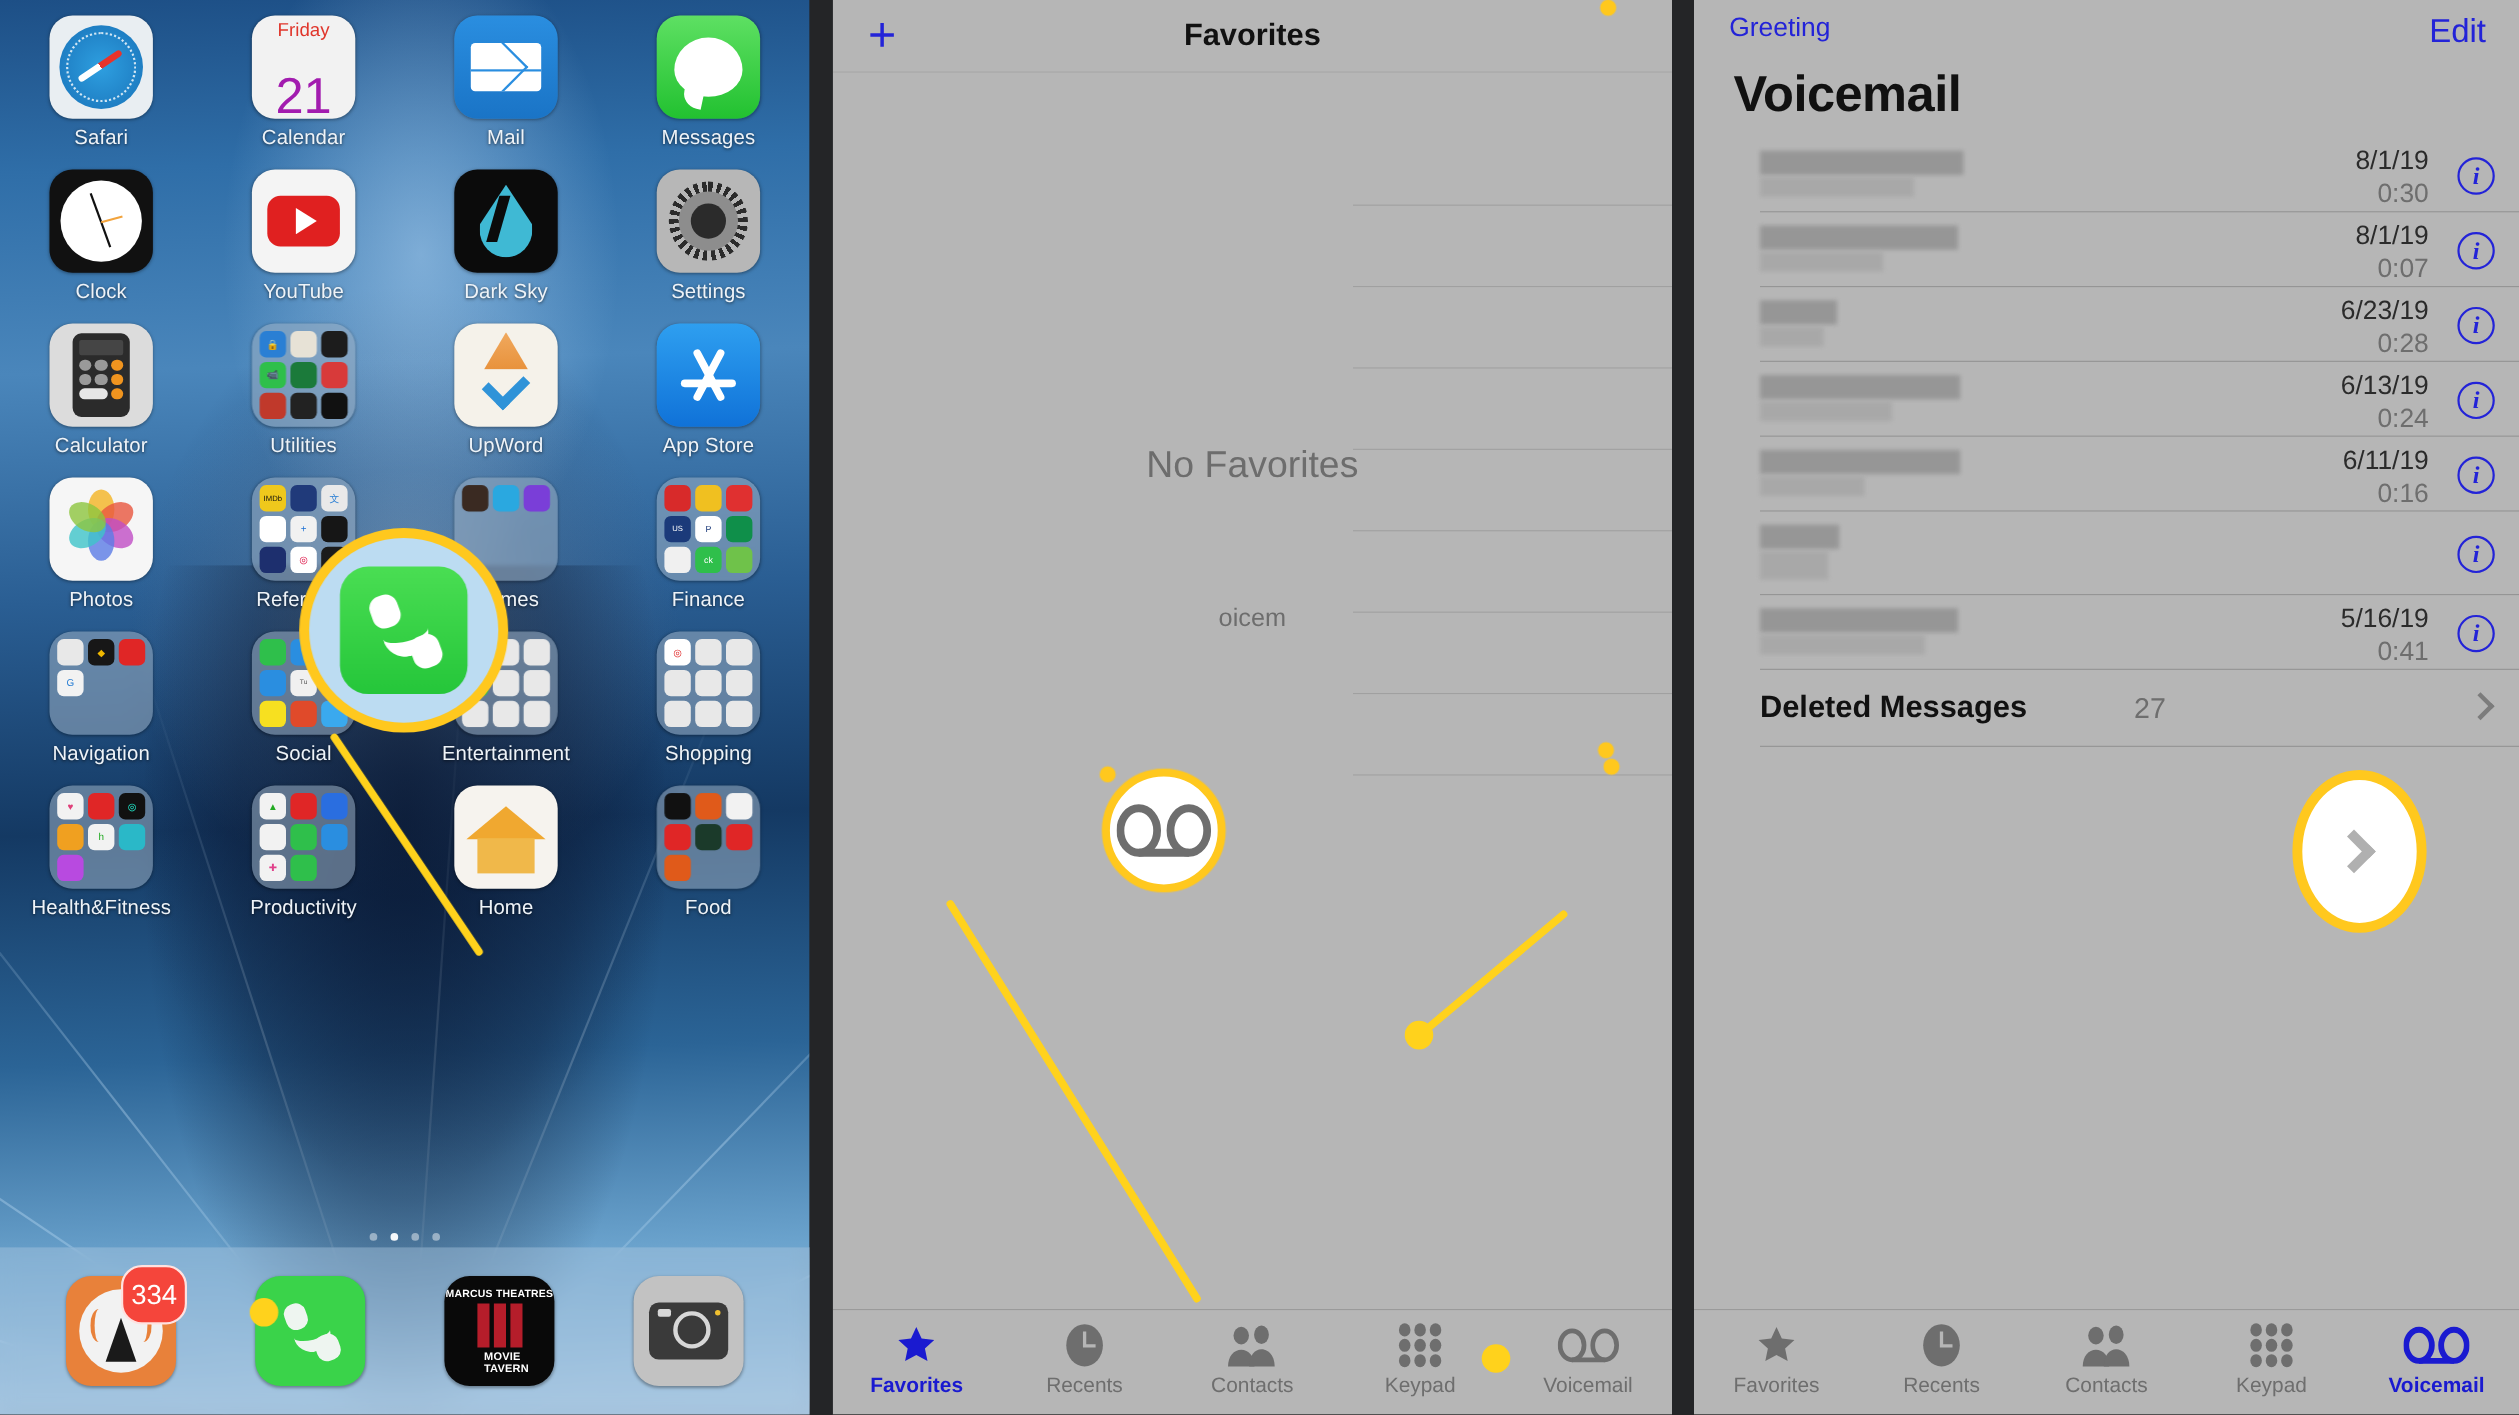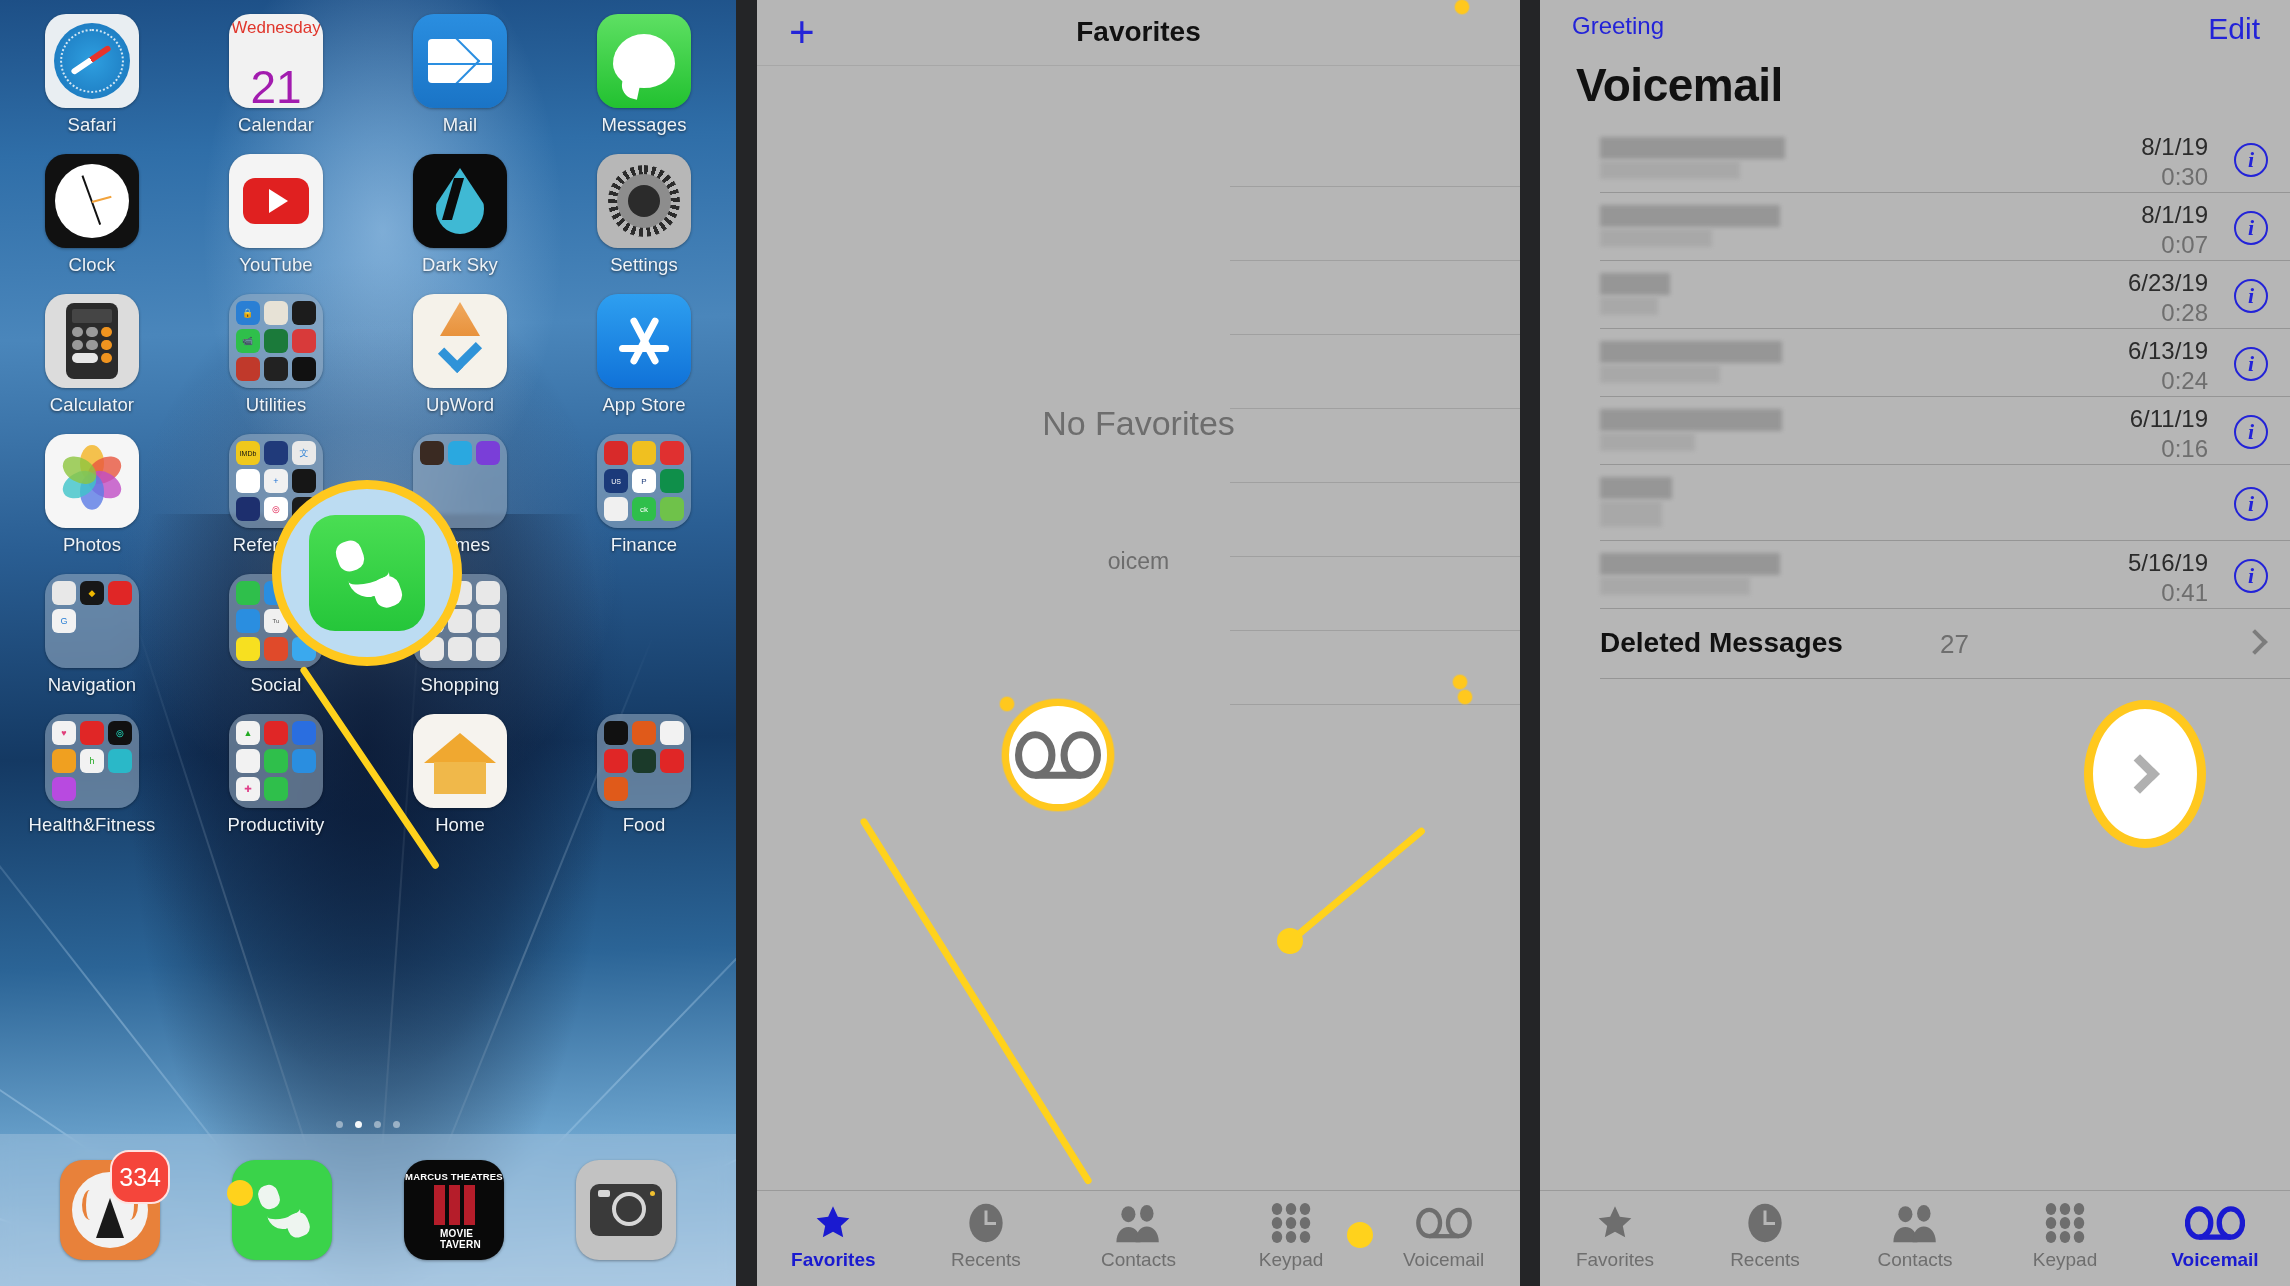--- a/index.html
+++ b/index.html
@@ -153,21 +153,21 @@
           <div class="icon" style="background:#e9eef2;">
             <div style="width:76px;height:76px;border-radius:50%;background:radial-gradient(circle at 50% 50%,#2e9fe0 0%,#1f7fc4 70%,#1a6fae 100%);position:relative;">
               <div style="position:absolute;inset:6px;border-radius:50%;border:2px dotted rgba(255,255,255,.8)"></div>
               <div style="position:absolute;left:14px;top:34px;width:46px;height:6px;background:linear-gradient(90deg,#fff 0 50%,#e8332a 50% 100%);transform:rotate(-34deg);border-radius:3px;"></div>
             </div>
           </div>
           <div class="lbl">Safari</div>
         </div>
         <div class="cell">
           <div class="icon" style="background:#f2f2f2;flex-direction:column;">
-            <div style="font-size:17px;color:#e0362c;margin-top:7px;">Wednesday</div>
+            <div style="font-size:17px;color:#e0362c;margin-top:7px;">Friday</div>
             <div style="font-size:46px;color:#a21caf;line-height:50px;font-weight:400;margin-top:24px;">21</div>
           </div>
           <div class="lbl">Calendar</div>
         </div>
         <div class="cell">
           <div class="icon" style="background:linear-gradient(180deg,#2a8ee0,#1a74c6);">
             <div style="width:64px;height:44px;background:#fff;border-radius:4px;position:relative;overflow:hidden;">
               <div style="position:absolute;left:-2px;top:-14px;width:68px;height:40px;border-bottom:2px solid #2a8ee0;transform:rotate(0);"></div>
               <div style="position:absolute;left:4px;top:2px;width:40px;height:40px;border-top:2px solid #2a8ee0;border-right:2px solid #2a8ee0;transform:rotate(45deg);"></div>
             </div>
@@ -369,20 +369,36 @@
               <div class="m" style="background:#f7e020;"></div>
                 <div class="m" style="background:#e04a2a;"></div>
                 <div class="m" style="background:#3aa9ee;"></div>
             </div>
           </div>
           <div class="lbl">Social</div>
         </div>
         <div class="cell">
           <div class="icon folder">
             <div class="mini">
+              <div class="m" style="background:#1b3a8a;"></div>
+                <div class="m" style="background:#e8e8e8;"></div>
+                <div class="m" style="background:#e8e8e8;"></div>
+              <div class="m" style="background:#2fbf4b;"></div>
+                <div class="m" style="background:#e8e8e8;"></div>
+                <div class="m" style="background:#e8e8e8;"></div>
+              <div class="m" style="background:#e8e8e8;"></div>
+                <div class="m" style="background:#e8e8e8;"></div>
+                <div class="m" style="background:#e8e8e8;"></div>
+            </div>
+          </div>
+          <div class="lbl">Entertainment</div>
+        </div>
+        <div class="cell">
+          <div class="icon folder">
+            <div class="mini">
               <div class="m" style="background:#fff;color:#e02626;">◎</div>
                 <div class="m" style="background:#e8e8e8;"></div>
                 <div class="m" style="background:#e8e8e8;"></div>
               <div class="m" style="background:#e8e8e8;"></div>
                 <div class="m" style="background:#e8e8e8;"></div>
                 <div class="m" style="background:#e8e8e8;"></div>
               <div class="m" style="background:#e8e8e8;"></div>
                 <div class="m" style="background:#e8e8e8;"></div>
                 <div class="m" style="background:#e8e8e8;"></div>
             </div>

